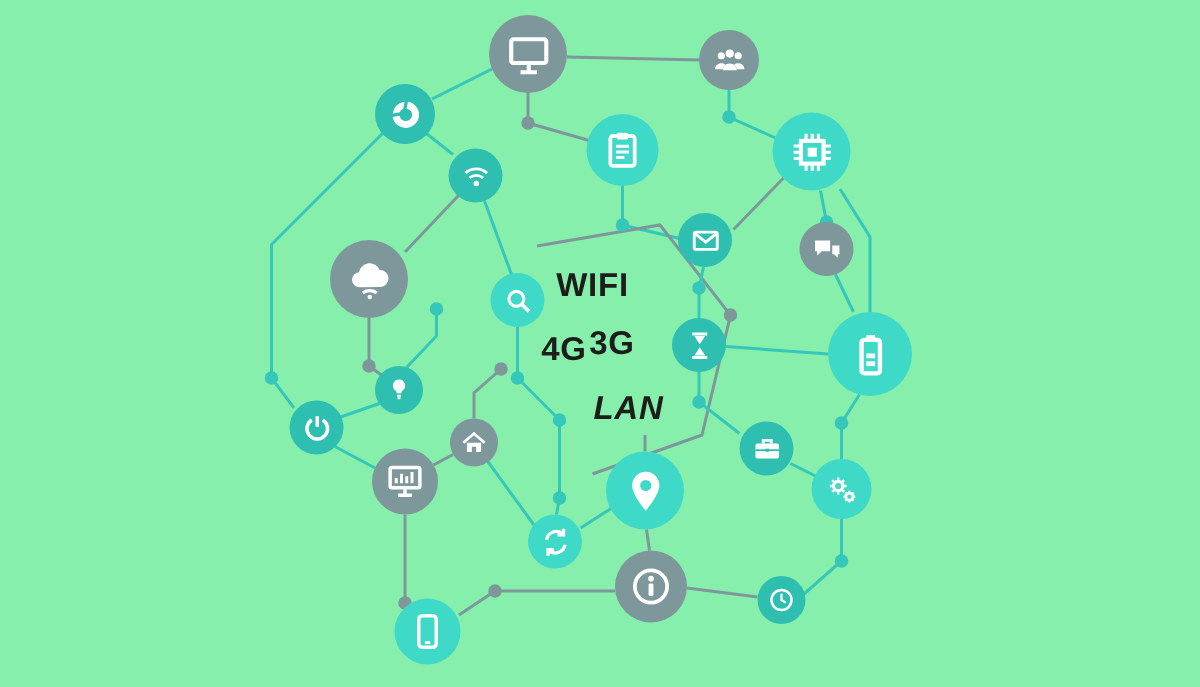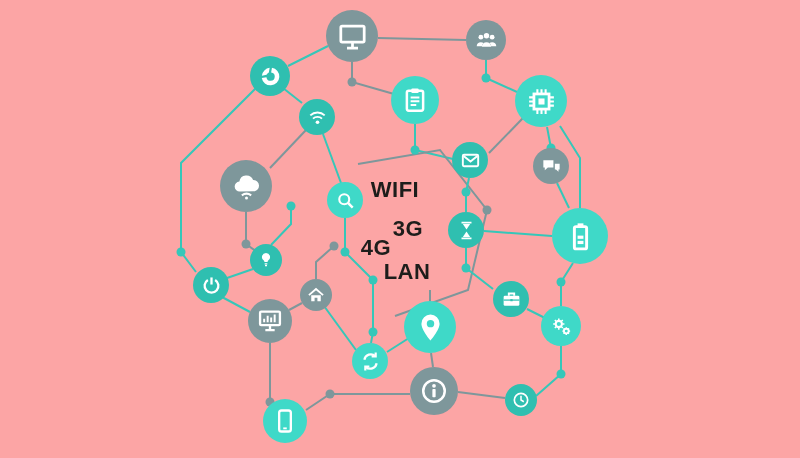--- a/index.html
+++ b/index.html
@@ -1,26 +1,26 @@
 <!DOCTYPE html>
 <html><head>
 <meta charset="utf-8">
 <style>
   html,body{margin:0;padding:0;background:#ffffff;}
-  #canvas{position:relative;width:800px;height:458px;background:#fca5a5;overflow:hidden;
+  #canvas{position:relative;width:800px;height:458px;background:#86efac;overflow:hidden;
           font-family:"Liberation Sans",sans-serif;}
   #edges{position:absolute;left:0;top:0;}
   #nodes{position:absolute;left:0;top:0;width:100%;height:100%;}
   .node{position:absolute;border-radius:50%;display:flex;align-items:center;justify-content:center;}
   .lbl{position:absolute;font-weight:700;font-size:22px;color:#1d1d1b;transform:translate(-50%,-50%);
        letter-spacing:0.5px;white-space:nowrap;}
   .lbl-wifi{left:395px;top:190px;}
   .lbl-3g{left:408px;top:229px;}
-  .lbl-4g{left:376px;top:248px;}
-  .lbl-lan{left:407px;top:272px;}
+  .lbl-4g{left:376px;top:233px;}
+  .lbl-lan{left:419px;top:272px;font-style:italic;}
 </style>
 </head>
 <body>
 
 <div id="canvas">
   <svg id="edges" width="800" height="458">
       <polyline points="352,62 352,82 394,94" fill="none" stroke="#7e979b" stroke-width="2"></polyline>
       <polyline points="378,38 466,40" fill="none" stroke="#7e979b" stroke-width="2"></polyline>
       <polyline points="328,46 288,66" fill="none" stroke="#35c7b9" stroke-width="2"></polyline>
       <polyline points="486,60 486,78 517,92" fill="none" stroke="#35c7b9" stroke-width="2"></polyline>

